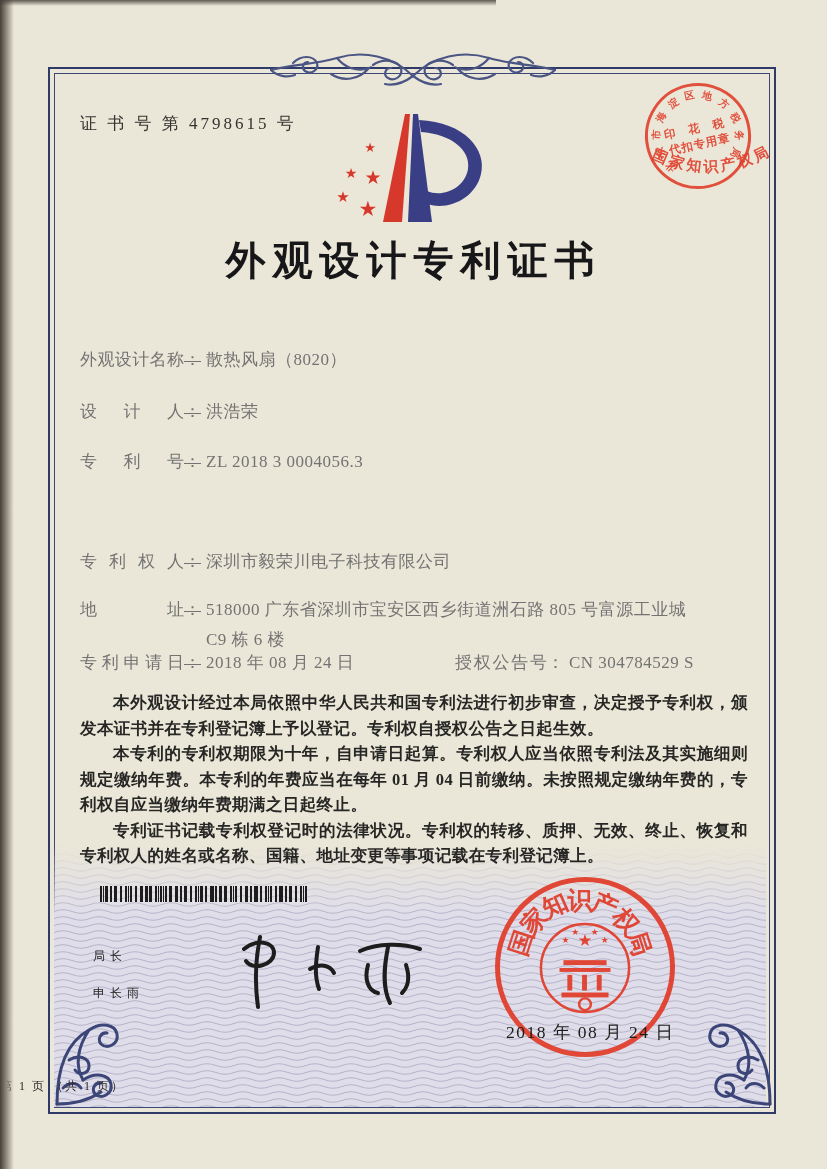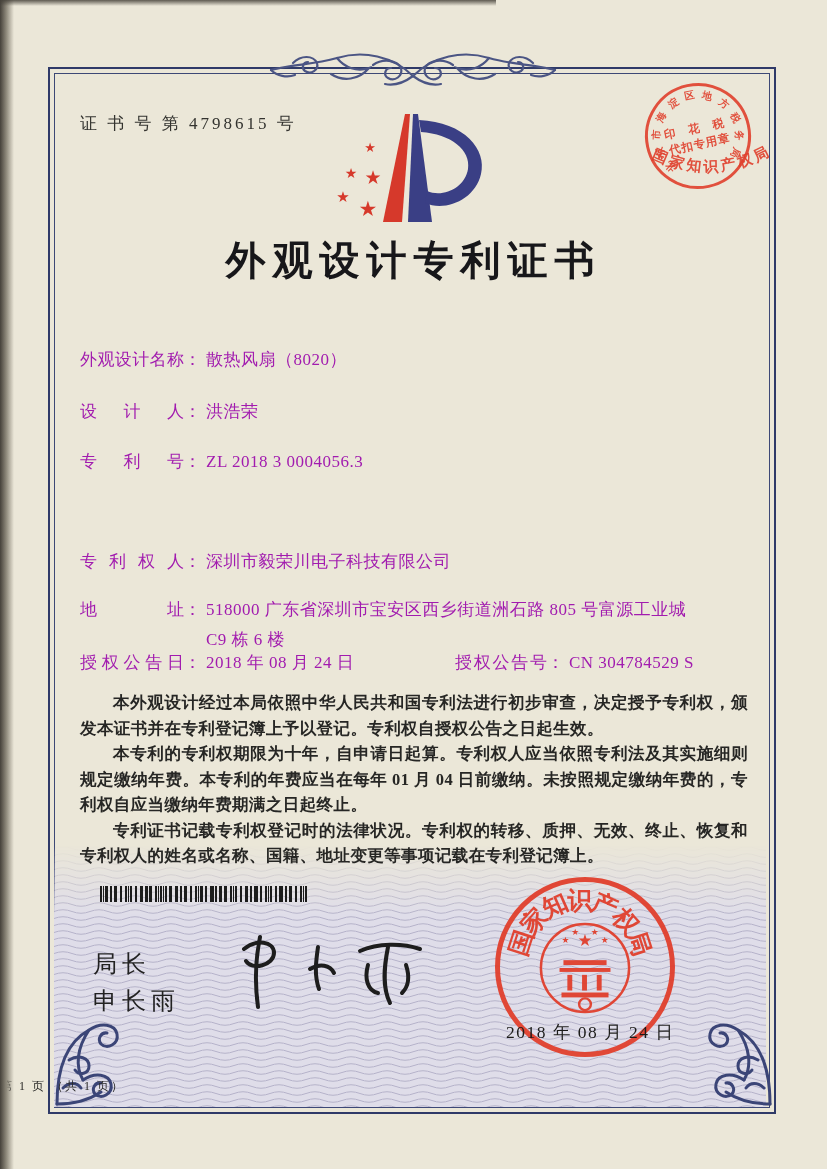--- a/index.html
+++ b/index.html
@@ -27,38 +27,38 @@
   .corner-bl{left:53px;top:1008px;}
   .corner-br{right:53px;top:1008px;transform:scaleX(-1);}
 
   .cert-no{position:absolute;left:80px;top:112px;font-size:17px;letter-spacing:3px;color:#33332f;z-index:3;}
 
   .logo{position:absolute;left:335px;top:110px;width:175px;height:124px;z-index:3;}
 
   .title{position:absolute;left:0;top:233px;width:100%;text-align:center;
     font-size:40px;font-weight:bold;letter-spacing:7px;color:#17171a;z-index:3;}
 
-  .frow{position:absolute;left:80px;width:670px;font-size:17px;color:#a21caf;z-index:3;}
+  .frow{position:absolute;left:80px;width:670px;font-size:17px;color:#737373;z-index:3;text-decoration:underline;}
   .flabel{display:inline-block;width:104px;text-align:justify;text-align-last:justify;vertical-align:top;line-height:30px;}
   .fcolon{vertical-align:top;line-height:30px;}
   .fvalue{display:inline-block;max-width:502px;line-height:30px;vertical-align:top;margin-left:5px;letter-spacing:.5px;}
   .fgroup2{position:absolute;left:375px;top:0;white-space:nowrap;}
   .fgroup2 .flabel{width:92px;}
 
   .paras{position:absolute;left:80px;top:690px;width:668px;z-index:3;
     font-size:16.5px;line-height:25.5px;color:#262624;text-align:justify;letter-spacing:.4px;}
   .paras p{margin:0;text-indent:2em;font-weight:bold;}
 
   .barcode{position:absolute;left:100px;top:886px;width:208px;height:16px;z-index:3;
     background-image:
       repeating-linear-gradient(90deg,#1c1c1c 0 2px,transparent 2px 5px),
       repeating-linear-gradient(90deg,#1c1c1c 0 1px,transparent 1px 7px),
       repeating-linear-gradient(90deg,transparent 0 3px,#1c1c1c 3px 4px,transparent 4px 11px);}
 
-  .officer{position:absolute;left:93px;z-index:3;font-size:24px;letter-spacing:5px;color:#222;}
+  .officer{position:absolute;left:93px;z-index:3;font-size:12px;letter-spacing:5px;color:#222;}
   .officer-title{top:948px;}
   .officer-name{top:985px;}
 
   .signature{position:absolute;left:222px;top:925px;width:210px;height:92px;z-index:4;}
 
   
   .seal{position:absolute;left:495px;top:877px;width:180px;height:180px;z-index:3;opacity:.93;}
   .seal-rim{position:absolute;left:0;top:0;width:170px;height:170px;border:5px solid #e13c29;border-radius:50%;}
   .seal-arc{position:absolute;left:0;top:0;width:180px;height:180px;color:#e13c29;font-weight:bold;
     font-family:"Liberation Sans","DejaVu Sans",sans-serif;}
@@ -168,21 +168,21 @@
     <span class="flabel">专利号</span><span class="fcolon">：</span><span class="fvalue">ZL 2018 3 0004056.3</span>
   </div>
   <div class="frow" style="top:547px">
     <span class="flabel">专利权人</span><span class="fcolon">：</span><span class="fvalue">深圳市毅荣川电子科技有限公司</span>
   </div>
   <div class="frow" style="top:595px">
     <span class="flabel">地址</span><span class="fcolon">：</span><span class="fvalue">518000 广东省深圳市宝安区西乡街道洲石路 805 号富源工业城 C9 栋 6 楼</span>
   </div>
   <div class="frow" style="top:648px;position:absolute">
     <span>
-      <span class="flabel">授权公告日</span><span class="fcolon">：</span><span class="fvalue">2018 年 08 月 24 日</span>
+      <span class="flabel">专利申请日</span><span class="fcolon">：</span><span class="fvalue">2018 年 08 月 24 日</span>
     </span>
     <span class="fgroup2">
       <span class="flabel">授权公告号</span><span class="fcolon">：</span><span class="fvalue">CN 304784529 S</span>
     </span>
   </div>
 
   <div class="paras">
     <p>本外观设计经过本局依照中华人民共和国专利法进行初步审查，决定授予专利权，颁发本证书并在专利登记簿上予以登记。专利权自授权公告之日起生效。</p>
     <p>本专利的专利权期限为十年，自申请日起算。专利权人应当依照专利法及其实施细则规定缴纳年费。本专利的年费应当在每年 01 月 04 日前缴纳。未按照规定缴纳年费的，专利权自应当缴纳年费期满之日起终止。</p>
     <p>专利证书记载专利权登记时的法律状况。专利权的转移、质押、无效、终止、恢复和专利权人的姓名或名称、国籍、地址变更等事项记载在专利登记簿上。</p>

